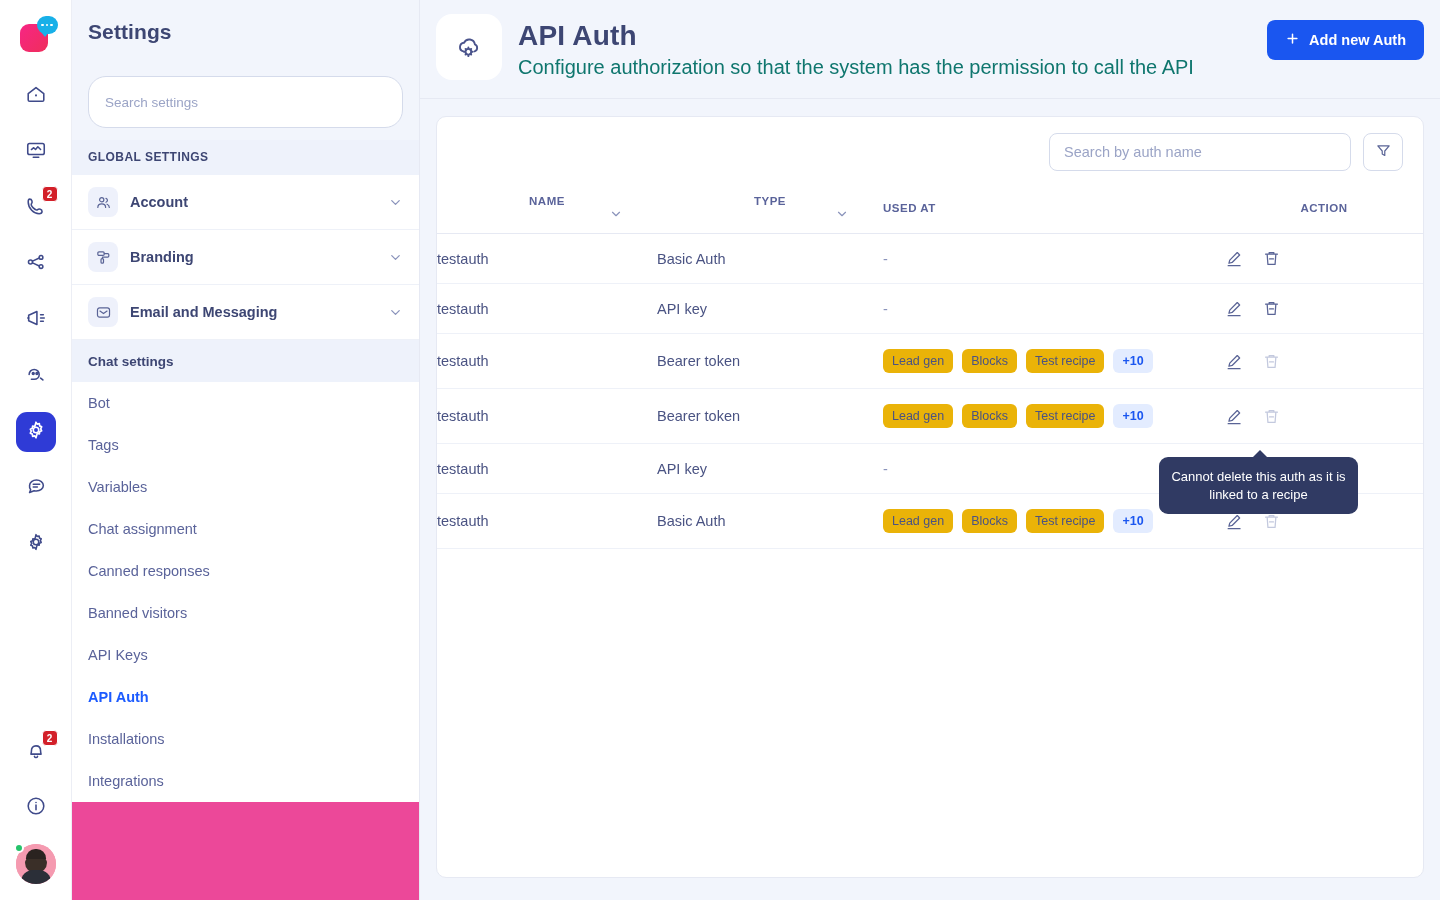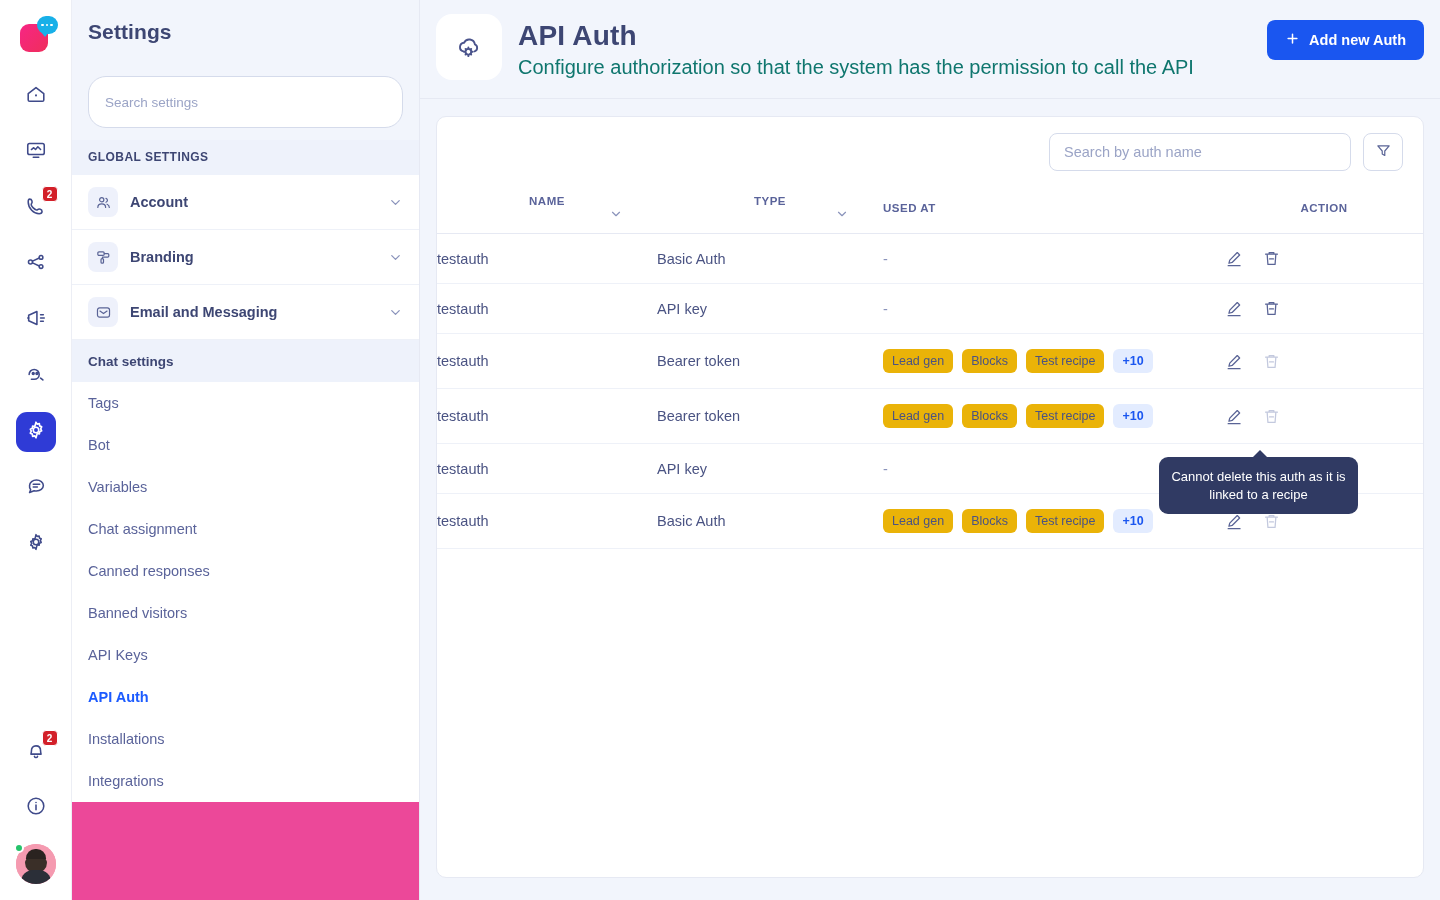--- a/index.html
+++ b/index.html
@@ -379,22 +379,22 @@
       <span class="chev">
         <svg viewBox="0 0 24 24" fill="none" stroke="currentColor" stroke-width="2" stroke-linecap="round" stroke-linejoin="round">
             <path d="M6 9l6 6 6-6"></path>
           </svg>
       </span>
     </div>
 
     <div class="section-cap sub">Chat settings</div>
 
     <div class="nav-list">
+      <div class="nav-item">Bot</div>
       <div class="nav-item">Tags</div>
-      <div class="nav-item">Bot</div>
       <div class="nav-item">Variables</div>
       <div class="nav-item">Chat assignment</div>
       <div class="nav-item">Canned responses</div>
       <div class="nav-item">Banned visitors</div>
       <div class="nav-item">API Keys</div>
       <div class="nav-item active">API Auth</div>
       <div class="nav-item">Installations</div>
       <div class="nav-item">Integrations</div>
     </div>
   </div>

